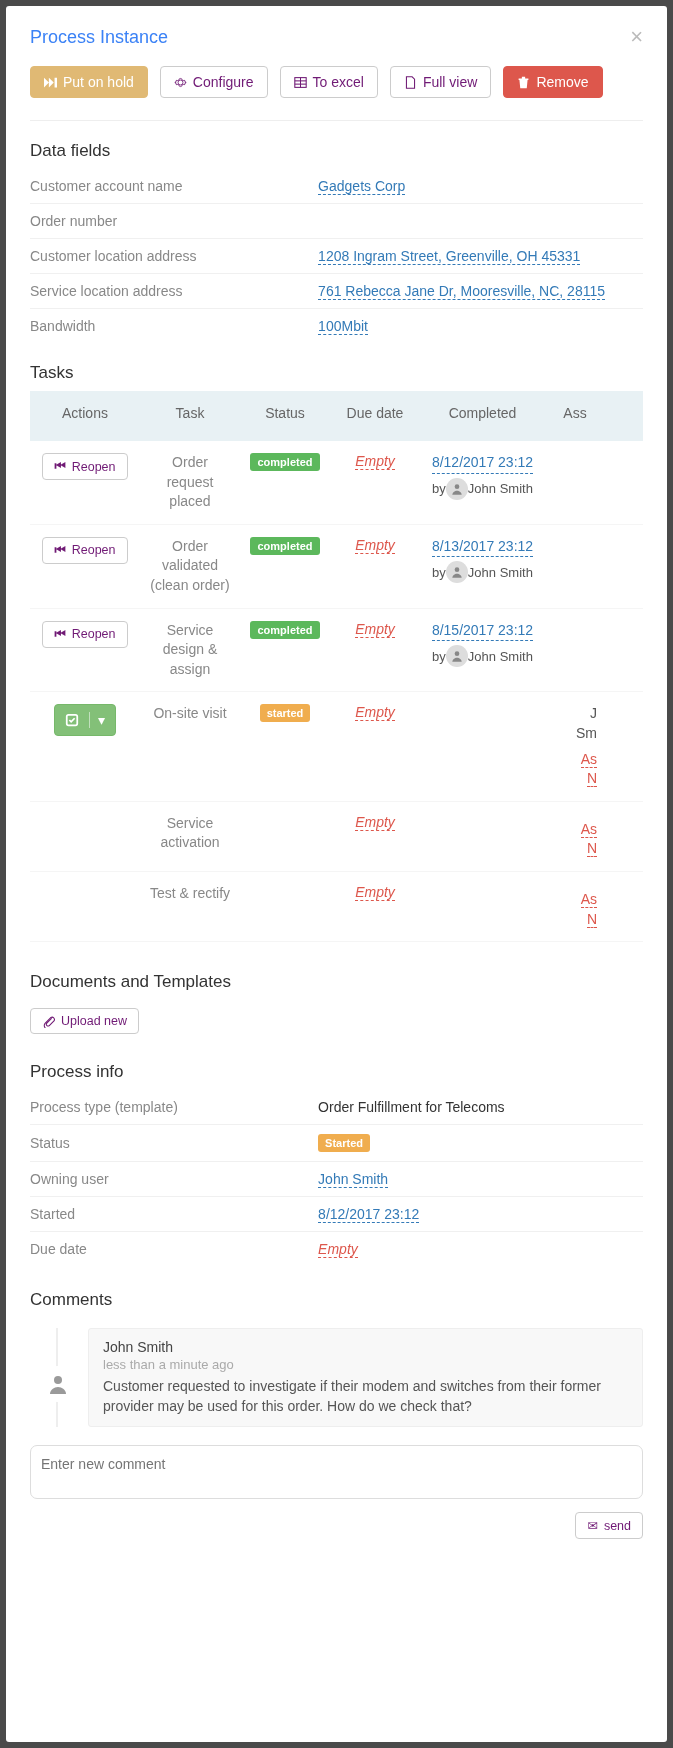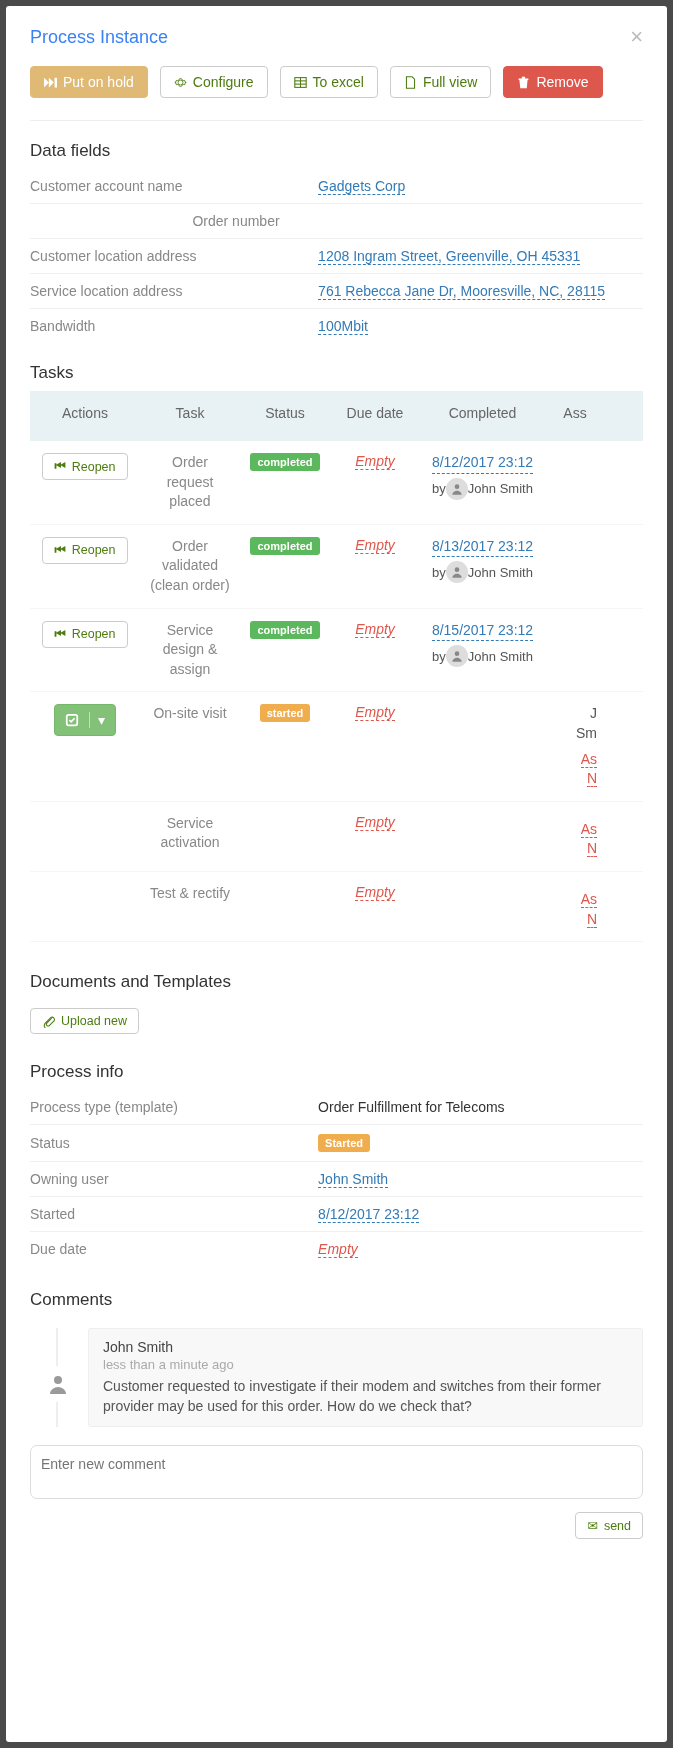--- a/index.html
+++ b/index.html
@@ -3,28 +3,28 @@
 <meta charset="utf-8">
 <style>
   * { box-sizing: border-box; margin: 0; padding: 0; }
   body { font-family: -apple-system, "Helvetica Neue", Arial, sans-serif; background: #4a4a4a; padding: 6px; font-size: 14px; color: #333; }
   .modal { background: #fff; border-radius: 3px; width: 100%; min-height: 1736px; position: relative; }
   .modal-header { display: flex; justify-content: space-between; align-items: center; padding: 18px 24px 12px 24px; }
   .modal-title { font-size: 18px; font-weight: 400; color: #3b82f6; }
   .close-x { color: #bbb; font-size: 22px; font-weight: 300; cursor: pointer; }
   .modal-body { padding: 0 24px 60px 24px; }
   .actions-bar { display: flex; gap: 12px; padding: 4px 0 22px 0; border-bottom: 1px solid #eee; }
-  .btn { display: inline-flex; align-items: center; gap: 6px; border: 1px solid #ccc; background: #fff; color: #4d7c0f; padding: 7px 13px; border-radius: 4px; cursor: pointer; font-size: 14px; }
+  .btn { display: inline-flex; align-items: center; gap: 6px; border: 1px solid #ccc; background: #fff; color: #701a75; padding: 7px 13px; border-radius: 4px; cursor: pointer; font-size: 14px; }
   .btn-small { font-size: 12.5px; padding: 5px 11px; }
   .btn-warning { background: #e0b974; border-color: #e0b974; color: #fff; }
   .btn-danger { background: #dd574c; border-color: #dd574c; color: #fff; }
   .btn-success { background: #83c078; border-color: #76b86a; color: #fff; padding: 7px 10px; }
   .btn-success .caret { border-left: 1px solid rgba(255,255,255,0.5); padding-left: 8px; margin-left: 4px; }
   .section-title { font-size: 17px; font-weight: 400; color: #333; margin: 20px 0 8px 0; }
-  .data-row { display: flex; padding: 9px 0; border-bottom: 1px solid #f0f0f0; align-items: center; justify-content: center; }
+  .data-row { display: flex; padding: 9px 0; border-bottom: 1px solid #f0f0f0; align-items: center; }
   .data-row:last-child { border-bottom: none; }
   .data-label { flex: 0 0 47%; color: #888; font-size: 14px; }
   .data-value { flex: 1; }
   .link-dashed { color: #337ab7; border-bottom: 1px dashed #337ab7; cursor: pointer; display: inline; }
   .empty-val { color: #dd574c; font-style: italic; border-bottom: 1px dashed #dd574c; display: inline; cursor: pointer; }
   .static-val { color: #333; }
   .tasks-table { display: block; overflow-x: hidden; }
   .tasks-head { display: flex; background: #e8f1f4; padding: 14px 0 20px 0; color: #666; font-size: 14px; }
   .th, .td { padding: 0 8px; text-align: center; }
   .col-actions { flex: 0 0 110px; }

